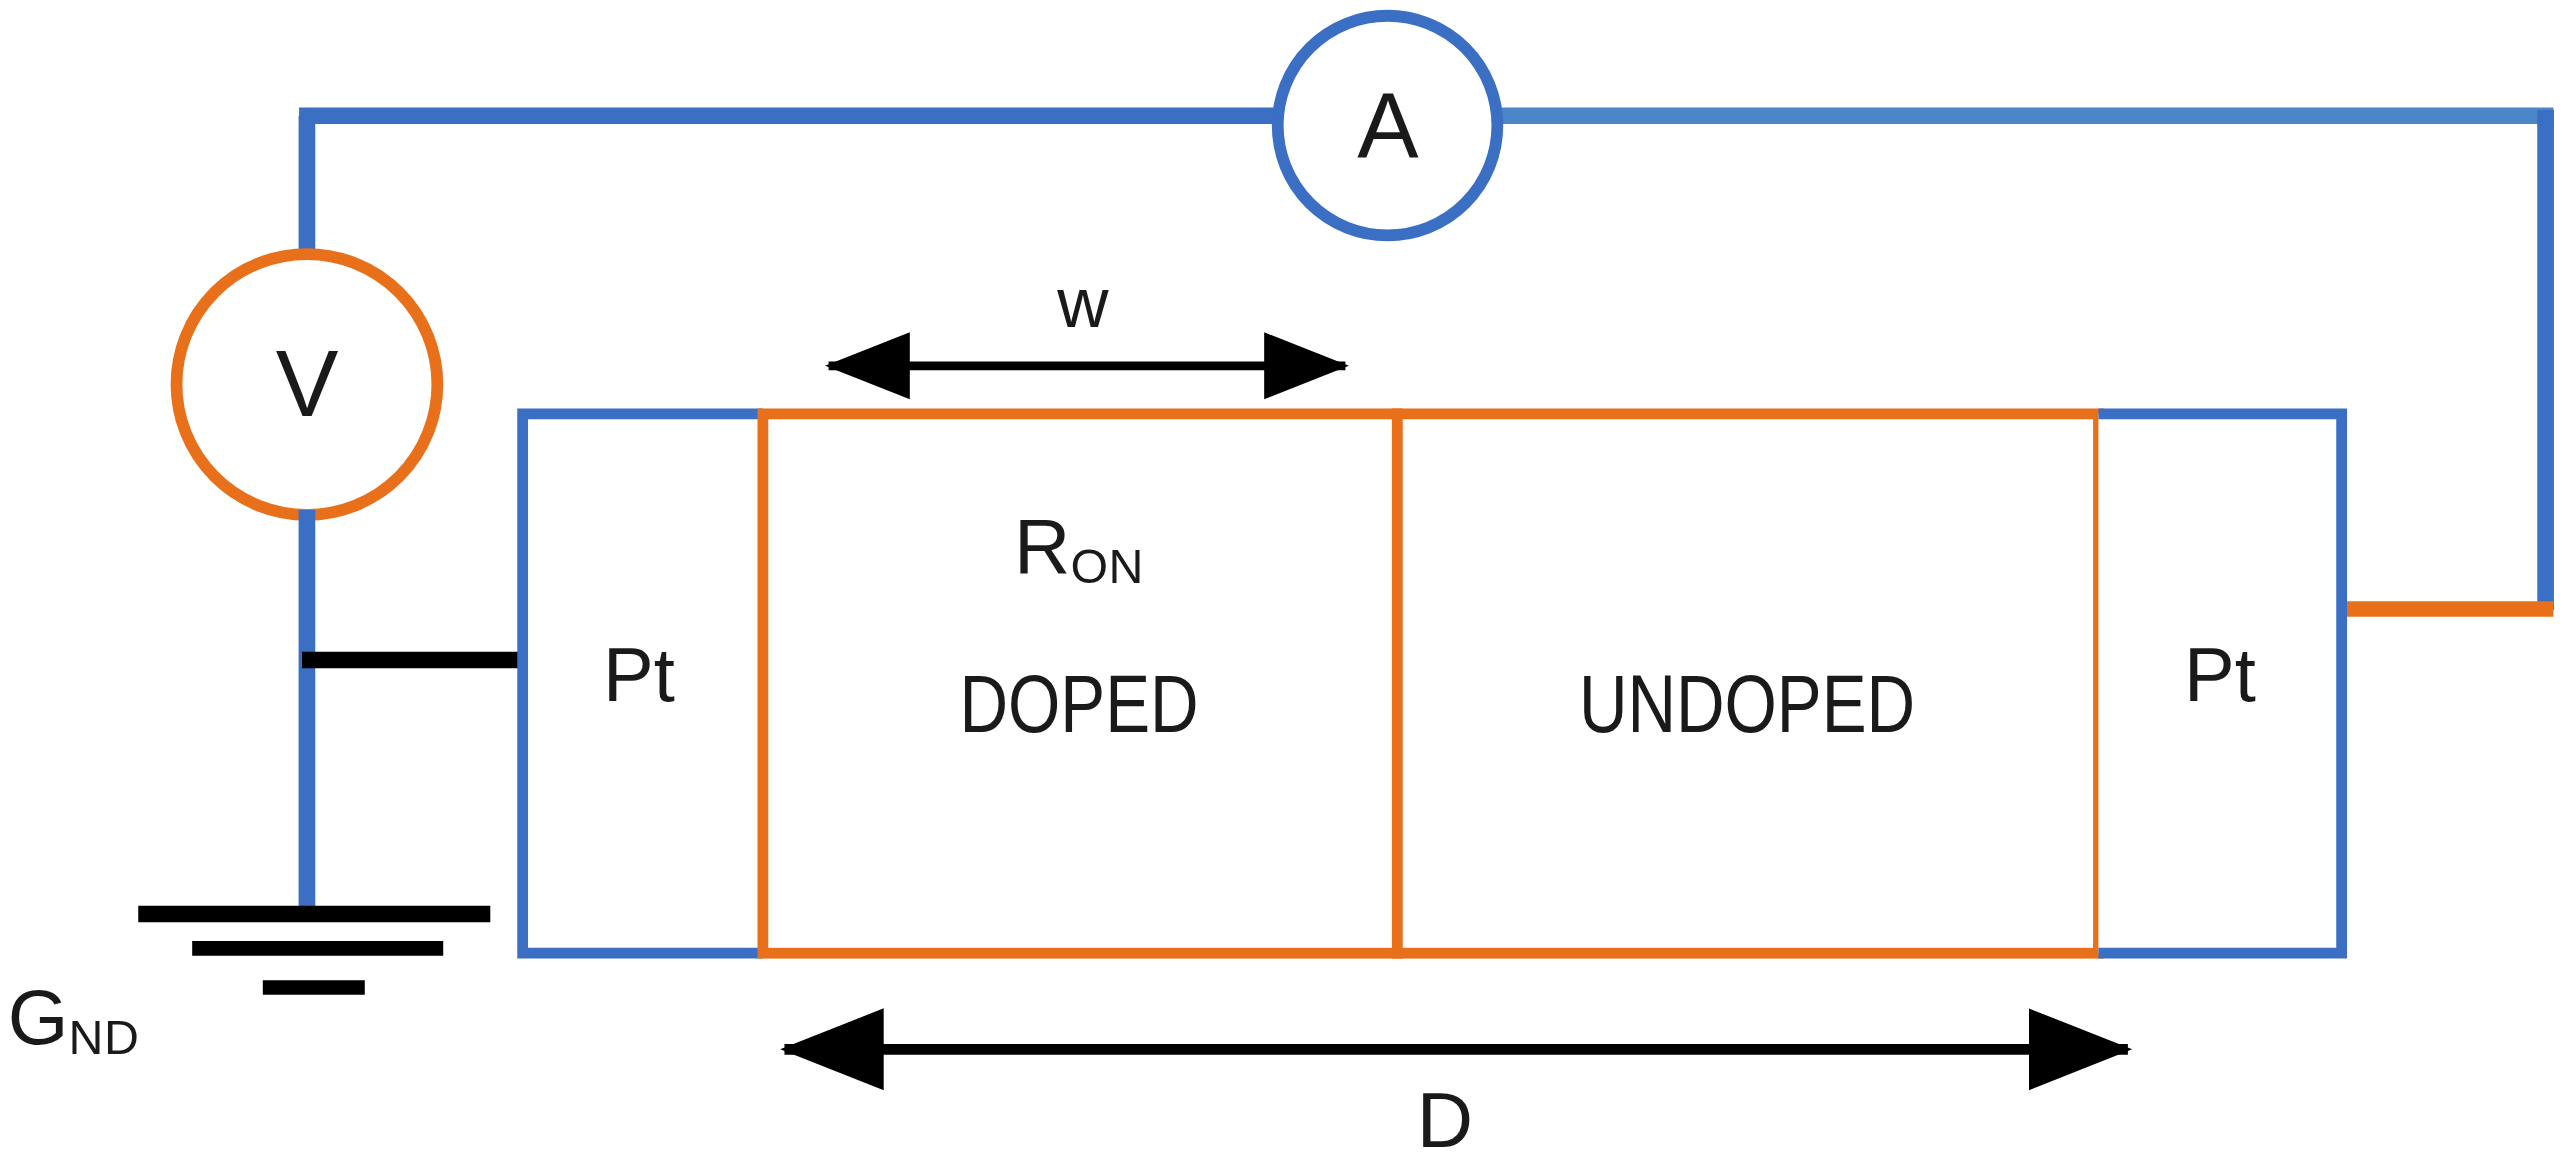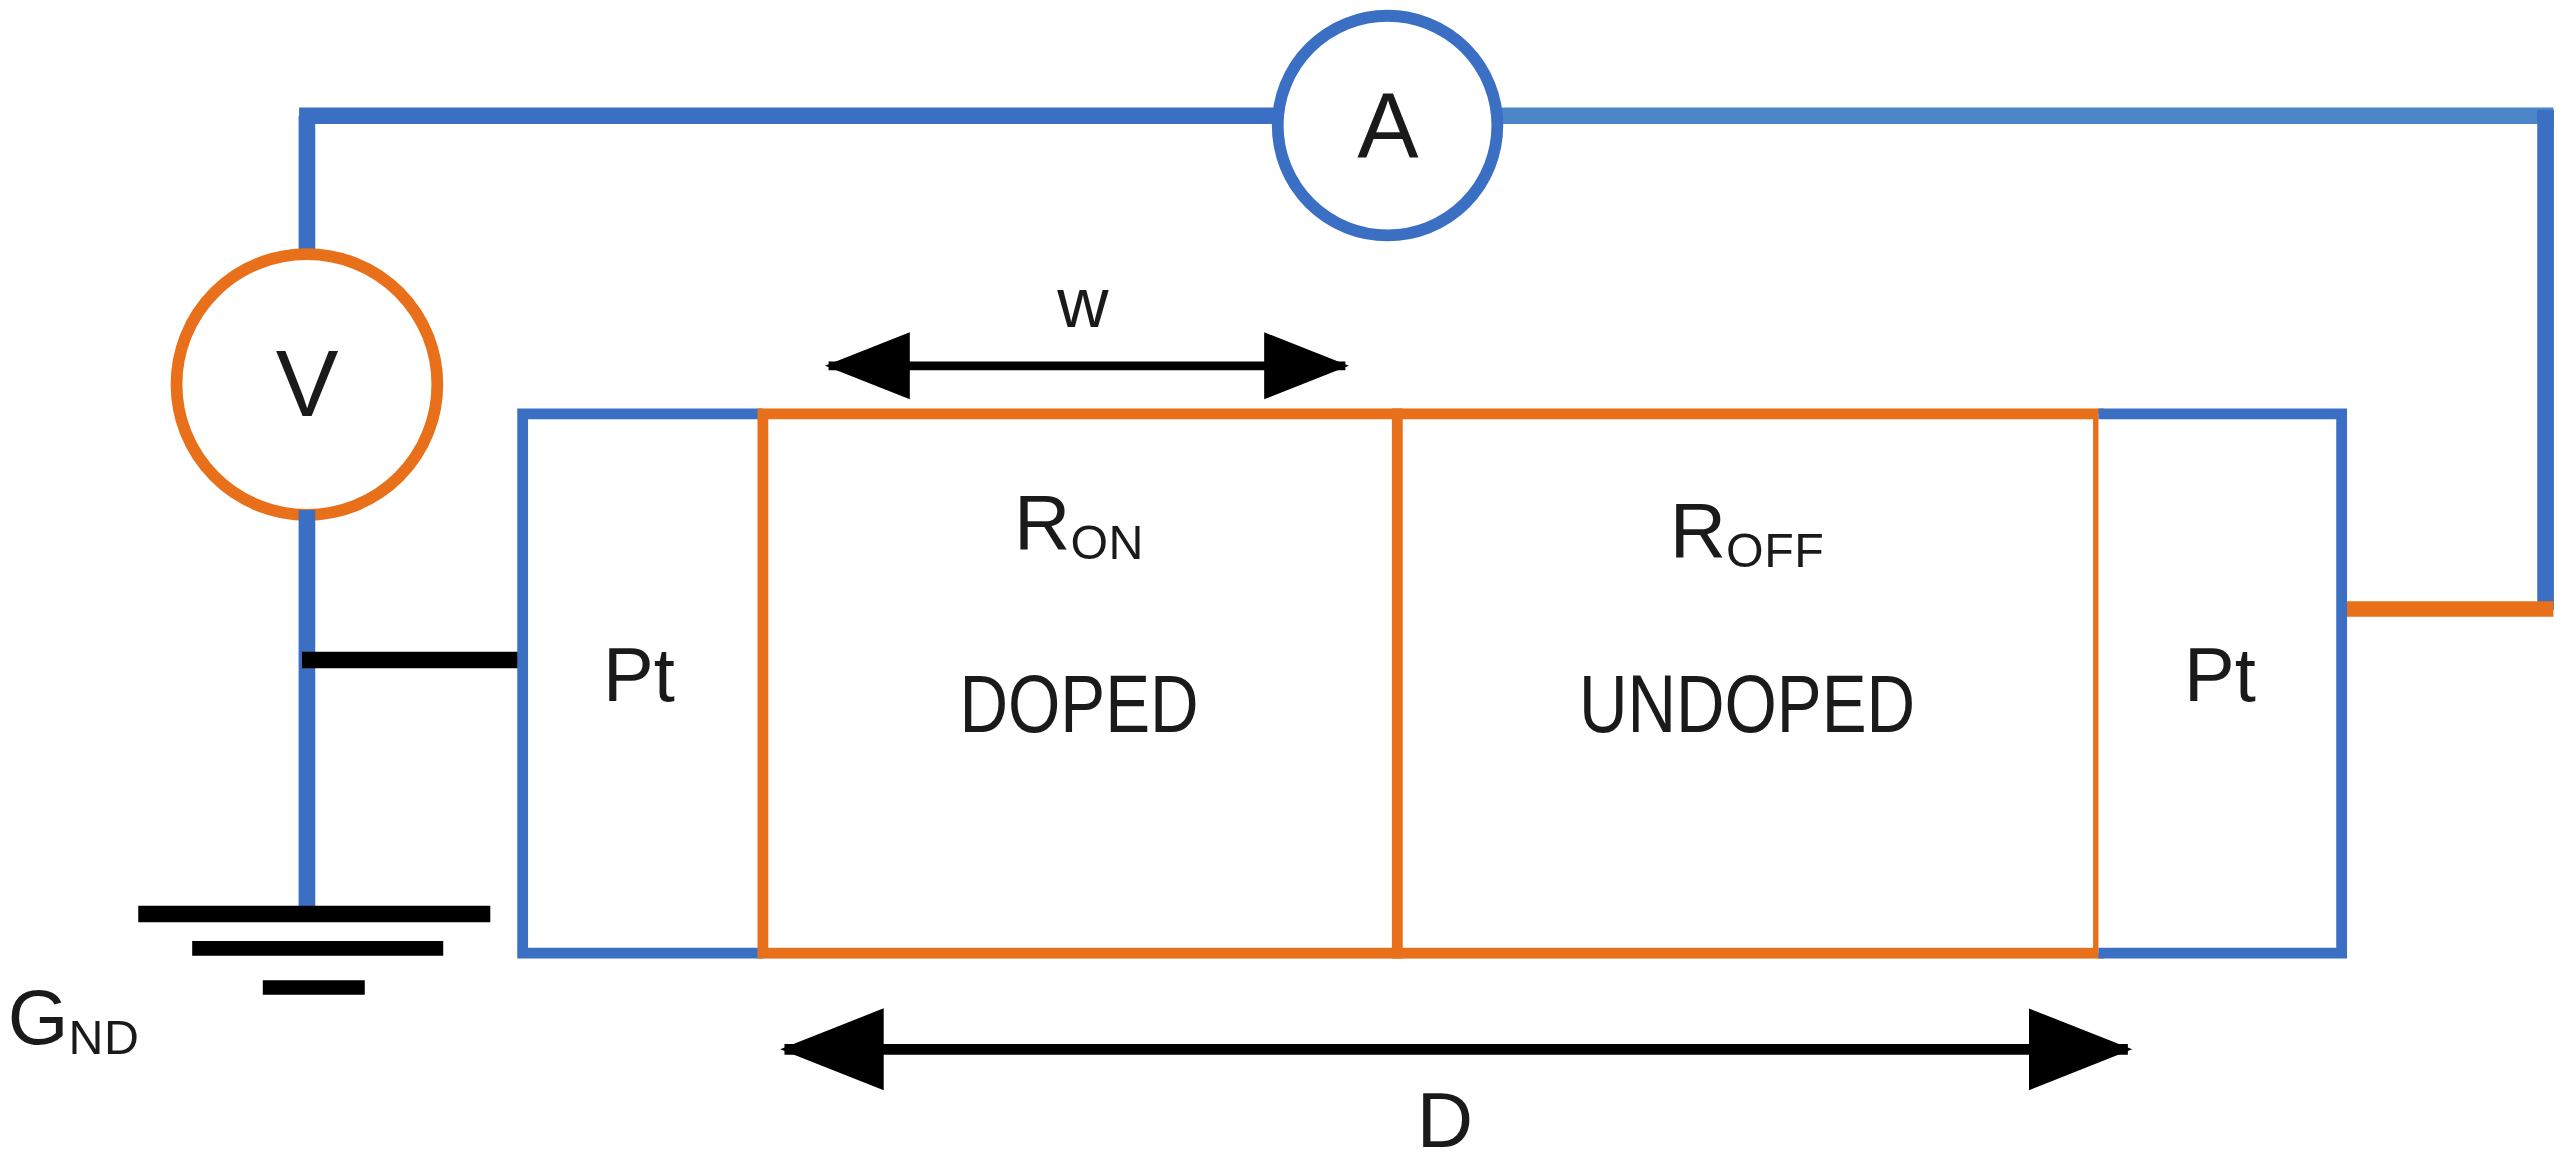--- a/index.html
+++ b/index.html
@@ -59,21 +59,21 @@
     font-family: "Liberation Sans", sans-serif;
   }
   #pt-left-label  { left: 639px;  top: 675px; }
   #pt-right-label { left: 2220px; top: 675px; }
   
   .region-r {
     font-size: 78px;
     transform: translate(-50%, -50%);
     font-family: "Liberation Sans", sans-serif;
   }
-  #ron-label  { left: 1079px; top: 522px; }
+  #ron-label  { left: 1079px; top: 546px; }
   #roff-label { left: 1747px; top: 530px; }
   .region-name {
     font-size: 82px;
     transform: translate(-50%, -50%);
     font-family: "Liberation Sans Narrow", "Liberation Sans", sans-serif;
     transform-origin: center center;
   }
   #doped-label   { left: 1079px; top: 704px; transform: translate(-50%,-50%) scaleX(0.82); }
   #undoped-label { left: 1747px; top: 704px; transform: translate(-50%,-50%) scaleX(0.82); }
   
@@ -149,21 +149,20 @@
   <div class="lbl" id="ammeter-label">A</div>
 
   <div class="lbl" id="voltmeter-label">V</div>
 
   <div class="lbl pt-label" id="pt-left-label">Pt</div>
 
   <div class="lbl pt-label" id="pt-right-label">Pt</div>
 
   <div class="lbl region-r" id="ron-label"><span>R</span><span class="lbl-sub">ON</span></div>
 
-  <div class="lbl region-r" id="roff-label"><span>R</span><span class="lbl-sub">OFF</span></div>
 
   <div class="lbl region-name" id="doped-label">DOPED</div>
 
   <div class="lbl region-name" id="undoped-label">UNDOPED</div>
 
   <div class="lbl" id="gnd-label"><span>G</span><span class="lbl-sub">ND</span></div>
 
   <div class="lbl" id="w-label">w</div>
 
   <div class="lbl" id="d-label">D</div>

